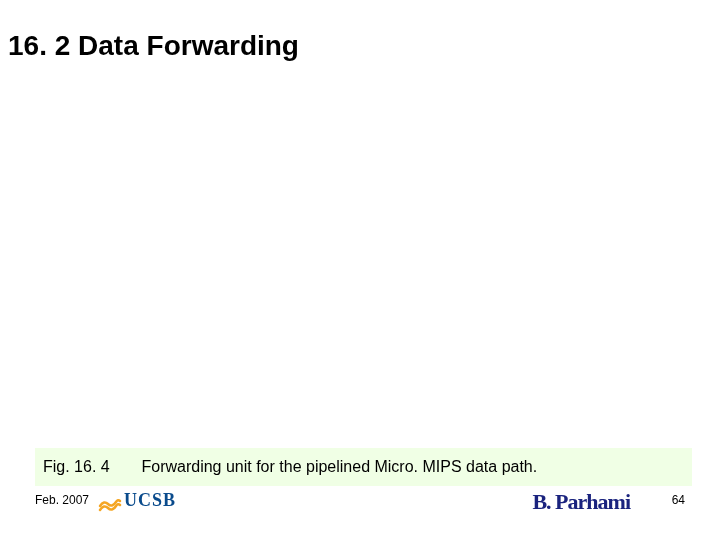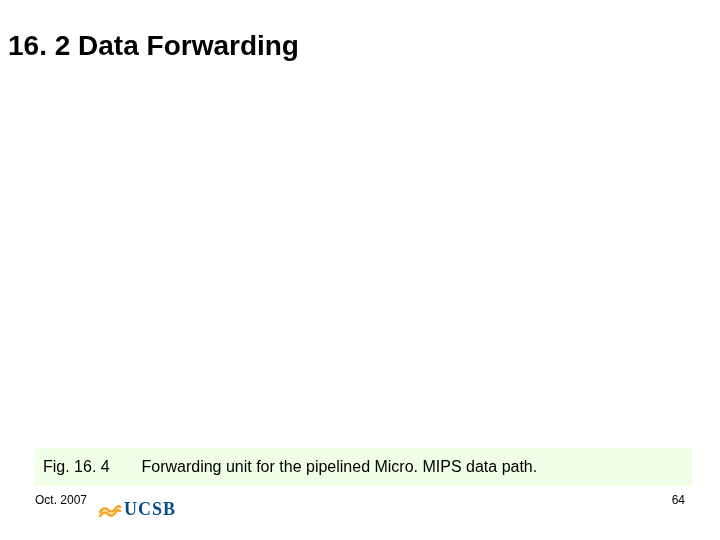--- a/index.html
+++ b/index.html
@@ -53,21 +53,21 @@
       font-size: 12px;
       color: #000;
     }
     .ucsb-logo {
       position: absolute;
       left: 98px;
       bottom: 5px;
       width: 78px;
       height: 30px;
       display: flex;
-      align-items: flex-end;
+      align-items: flex-start;
     }
     .ucsb-wave {
       width: 24px;
       height: 24px;
       margin-right: 2px;
     }
     .ucsb-text {
       font-family: 'Times New Roman', serif;
       font-size: 18px;
       font-weight: bold;
@@ -106,26 +106,27 @@
 <body>
 
 <div class="slide-title">16. 2  Data Forwarding</div>
 
 <div class="figure-caption">
   <span class="fig-label">Fig. 16. 4</span>
   <span>Forwarding unit for the pipelined Micro. MIPS data path.</span>
 </div>
 
 <div class="footer">
-  <div class="footer-date">Oct. 2007</div>
+  <div class="footer-date">Feb. 2007</div>
 
   <div class="ucsb-logo">
     <svg class="ucsb-wave" viewBox="0 0 24 24">
       <path d="M2,16 Q6,10 10,14 Q14,18 18,12 Q20,9 22,11" stroke="#f5a623" stroke-width="2.5" fill="none" stroke-linecap="round"></path>
       <path d="M2,20 Q6,14 10,18 Q14,22 18,16 Q20,13 22,15" stroke="#f5a623" stroke-width="2.5" fill="none" stroke-linecap="round"></path>
     </svg>
     <span class="ucsb-text">UCSB</span>
   </div>
 
 
+  <div class="author-name">B. Parhami</div>
 
   <div class="page-number">64</div>
 </div>
 
 </body></html>

